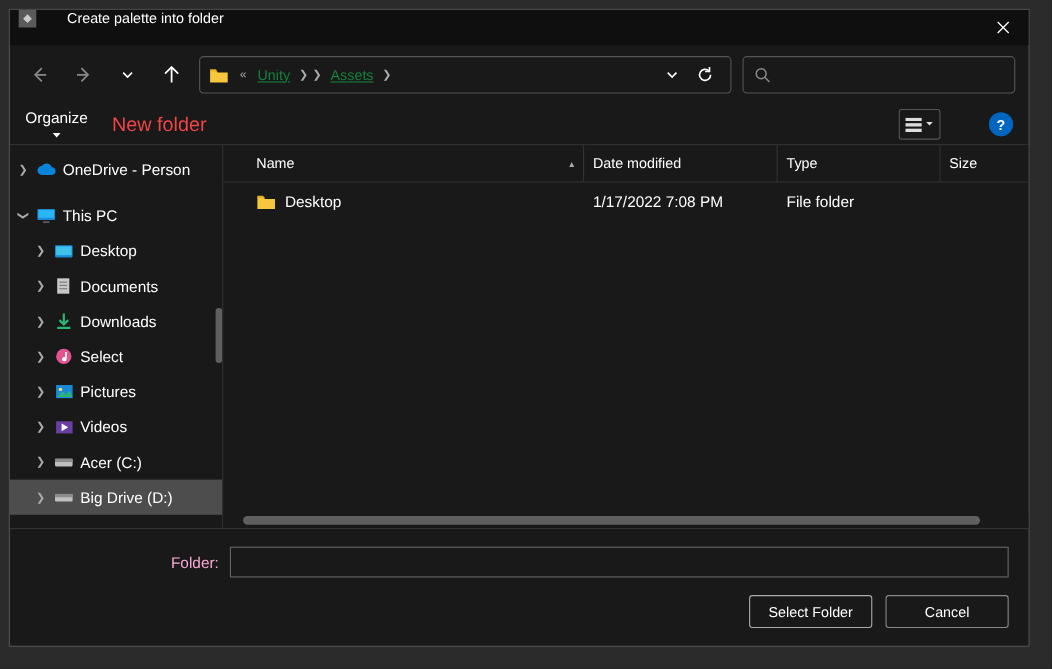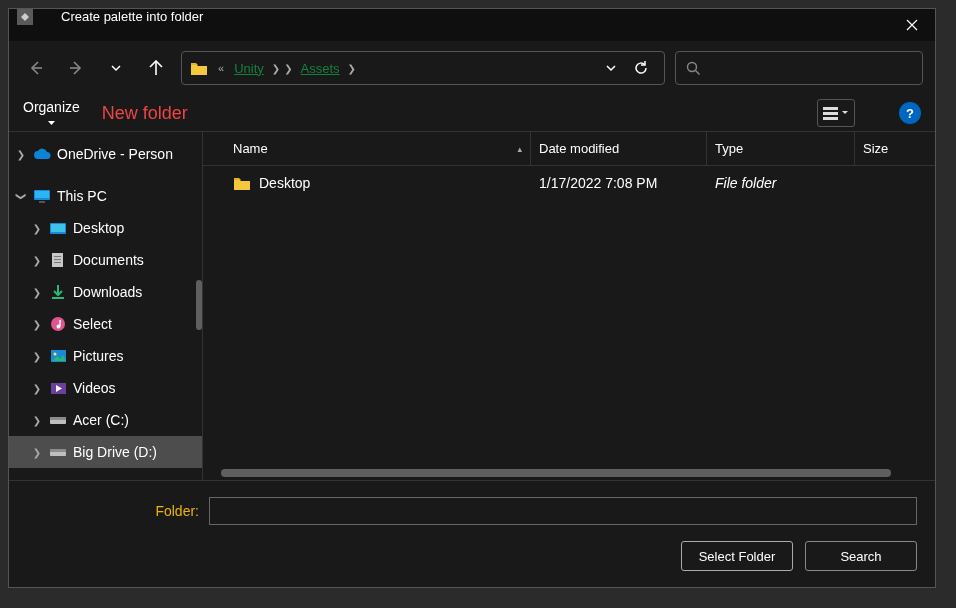--- a/index.html
+++ b/index.html
@@ -53,29 +53,29 @@
   .col-name { width: 306px; }
   .col-date { width: 176px; }
   .col-type { width: 148px; text-align: right; }
   .col-size { width: 70px; border-right: none !important; }
 
   .file-list { flex: 1; overflow-y: auto; }
   .file-row { display: flex; align-items: center; height: 34px; padding-left: 22px; color: #fff; font-size: 14px; cursor: pointer; }
   .file-row .cell { padding: 0 8px; overflow: hidden; text-overflow: ellipsis; white-space: nowrap; }
   .file-row .cell-name { width: 306px; display: flex; align-items: center; gap: 8px; }
   .file-row .cell-date { width: 176px; }
-  .file-row .cell-type { width: 148px; font-style: italic; }
+  .file-row .cell-type { width: 148px; }
   .file-row .cell-size { width: 70px; }
 
   .scroll-h { height: 14px; background: #191919; position: relative; }
   .scroll-h .thumb { position: absolute; left: 18px; top: 3px; height: 8px; width: 670px; background: #5f5f5f; border-radius: 4px; }
 
   .footer { padding: 16px 18px; display: flex; flex-direction: column; gap: 16px; border-top: 1px solid #333; }
   .folder-row { display: flex; align-items: center; gap: 10px; }
-  .folder-row label { color: #eab308; font-size: 14px; width: 172px; text-align: right; }
+  .folder-row label { color: #f9a8d4; font-size: 14px; width: 172px; text-align: right; }
   .folder-row input { flex: 1; height: 28px; background: #191919; border: 1px solid #666; color: #fff; padding: 0 6px; outline: none; font-size: 13px; }
   .btn-row { display: flex; gap: 12px; justify-content: flex-end; }
   .btn { min-width: 112px; height: 30px; border: 1px solid #888; background: transparent; color: #fff; font-size: 13px; border-radius: 3px; cursor: pointer; }
   .btn.primary { border-color: #aaa; padding: 0 14px; }
 
   svg { display: block; }
 </style>
 </head>
 <body>
 
@@ -330,17 +330,17 @@
     </div>
   </div>
 
   <div class="footer">
     <div class="folder-row">
       <label>Folder:</label>
       <input type="text" value="" style="">
     </div>
     <div class="btn-row">
       <button class="btn primary">Select Folder</button>
-      <button class="btn">Search</button>
+      <button class="btn">Cancel</button>
     </div>
   </div>
 
 </div>
 
 </body></html>

